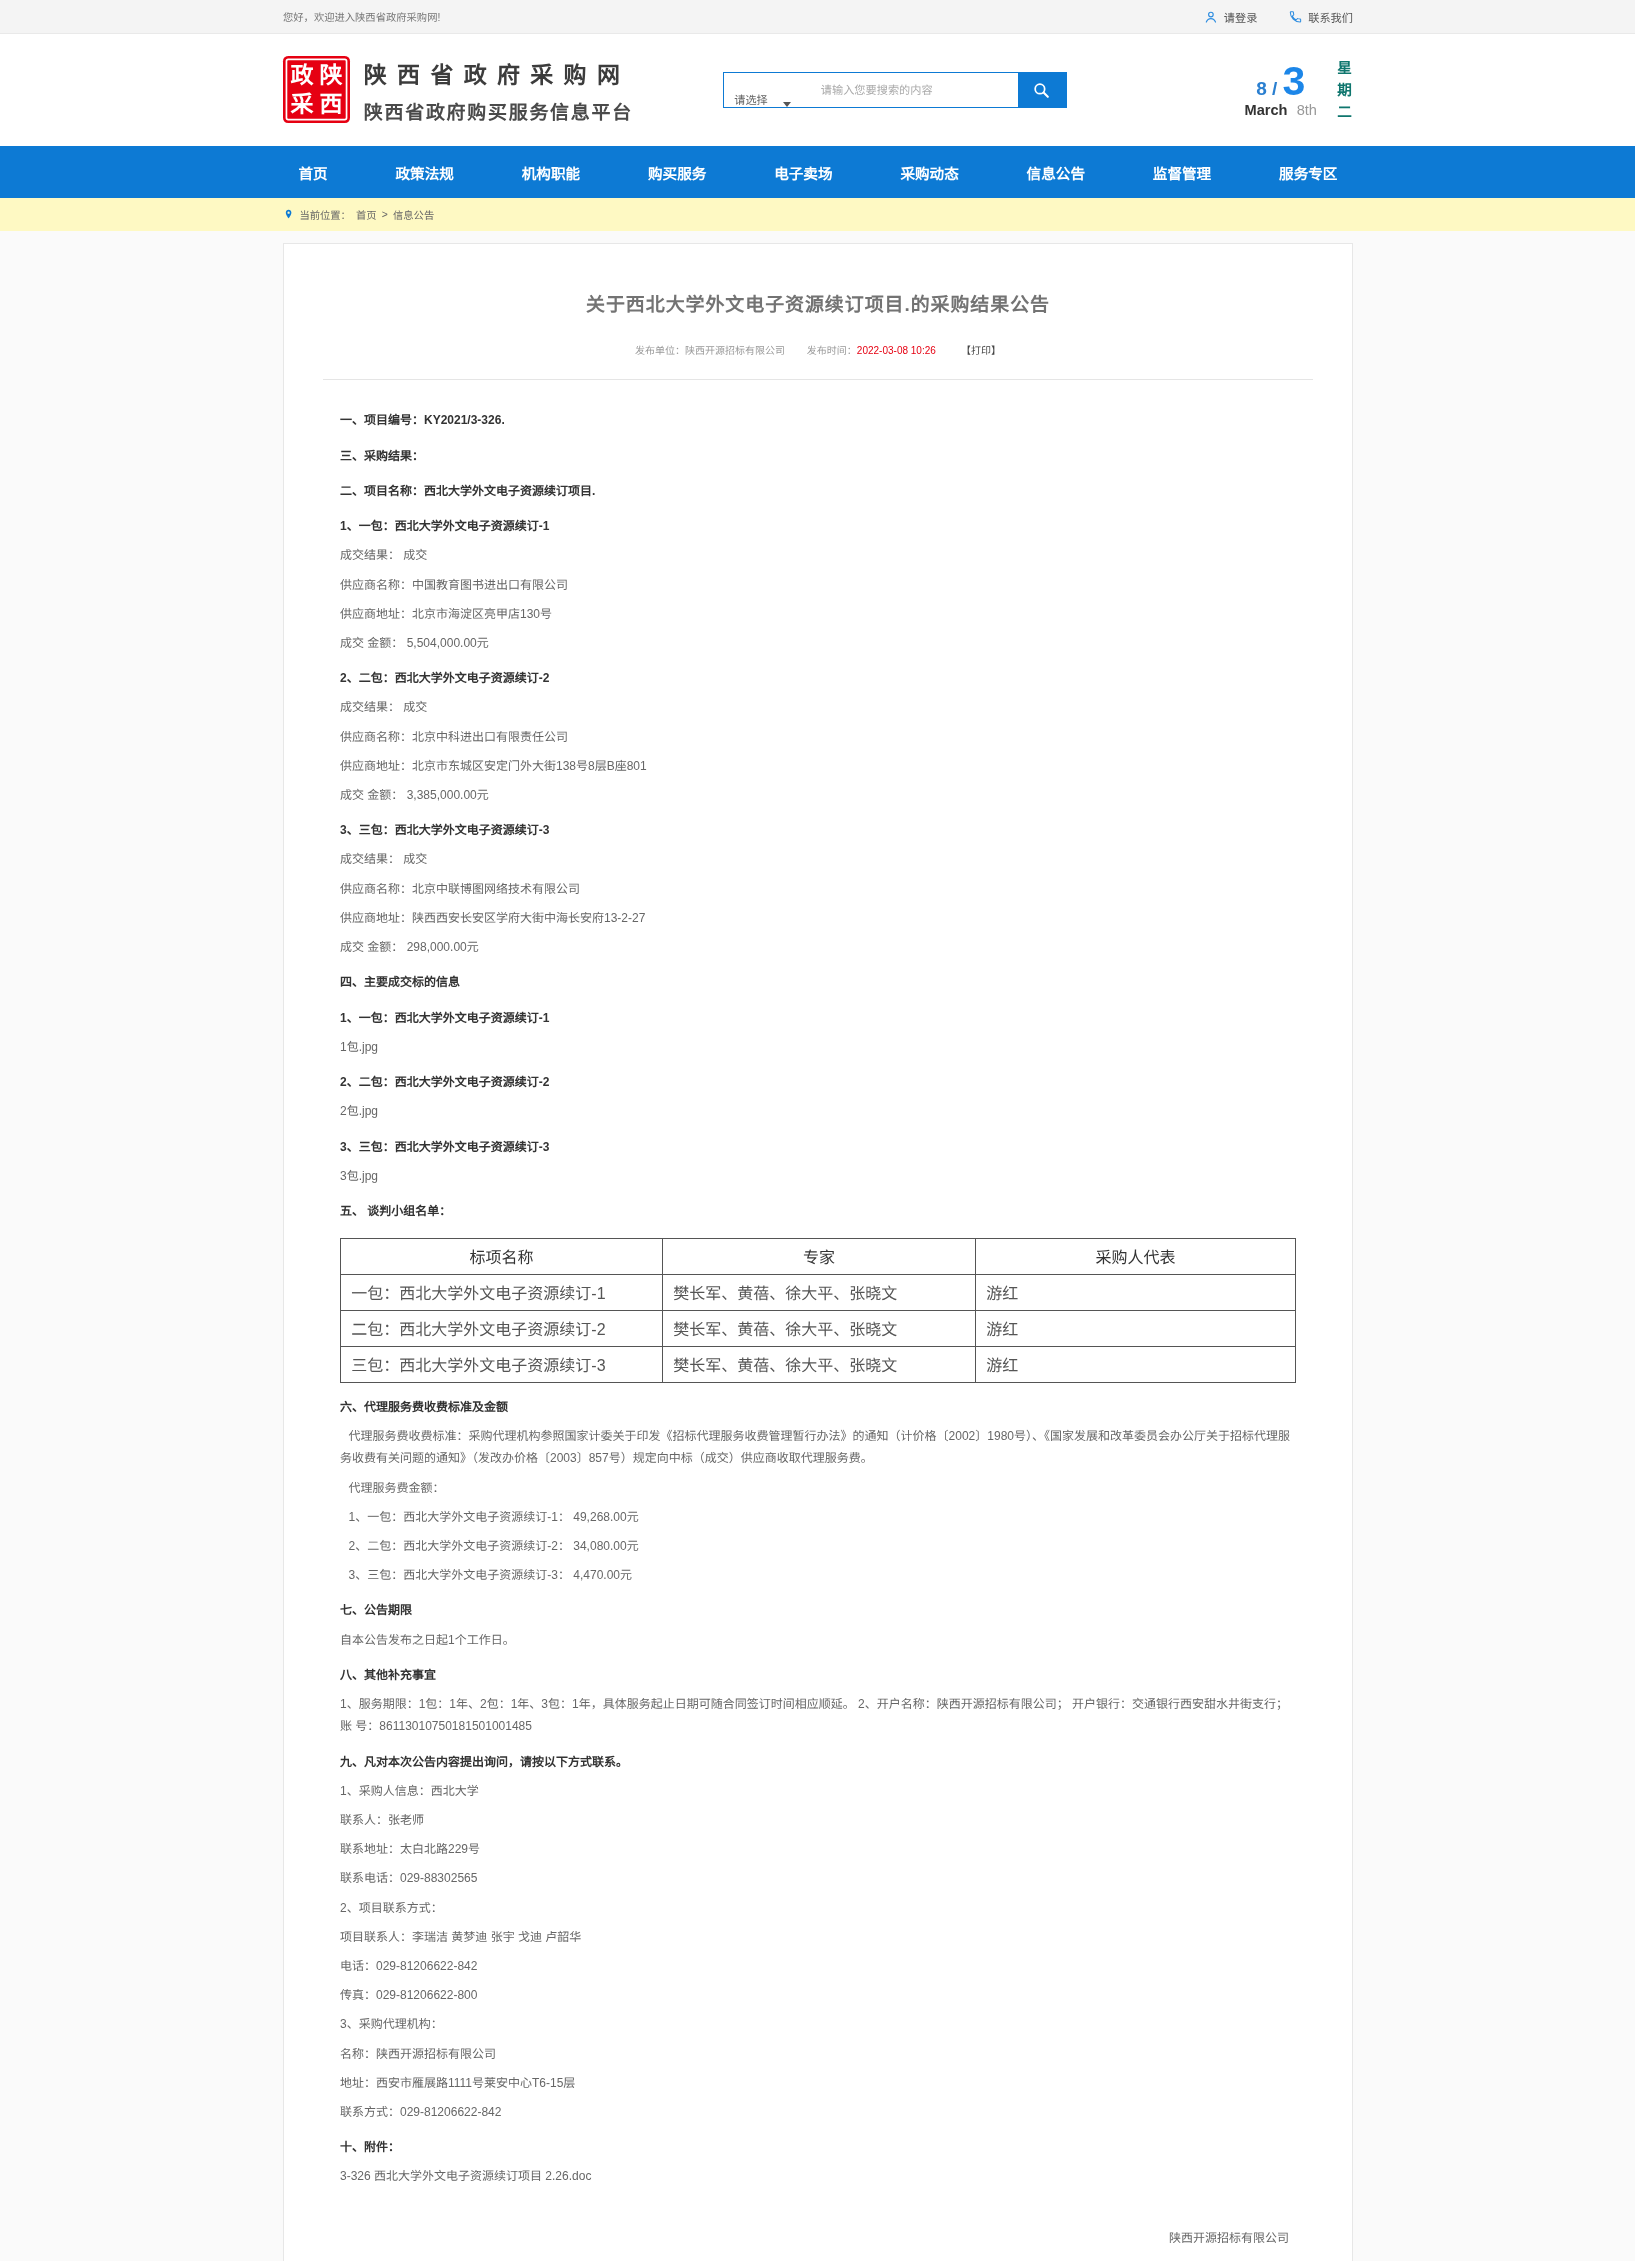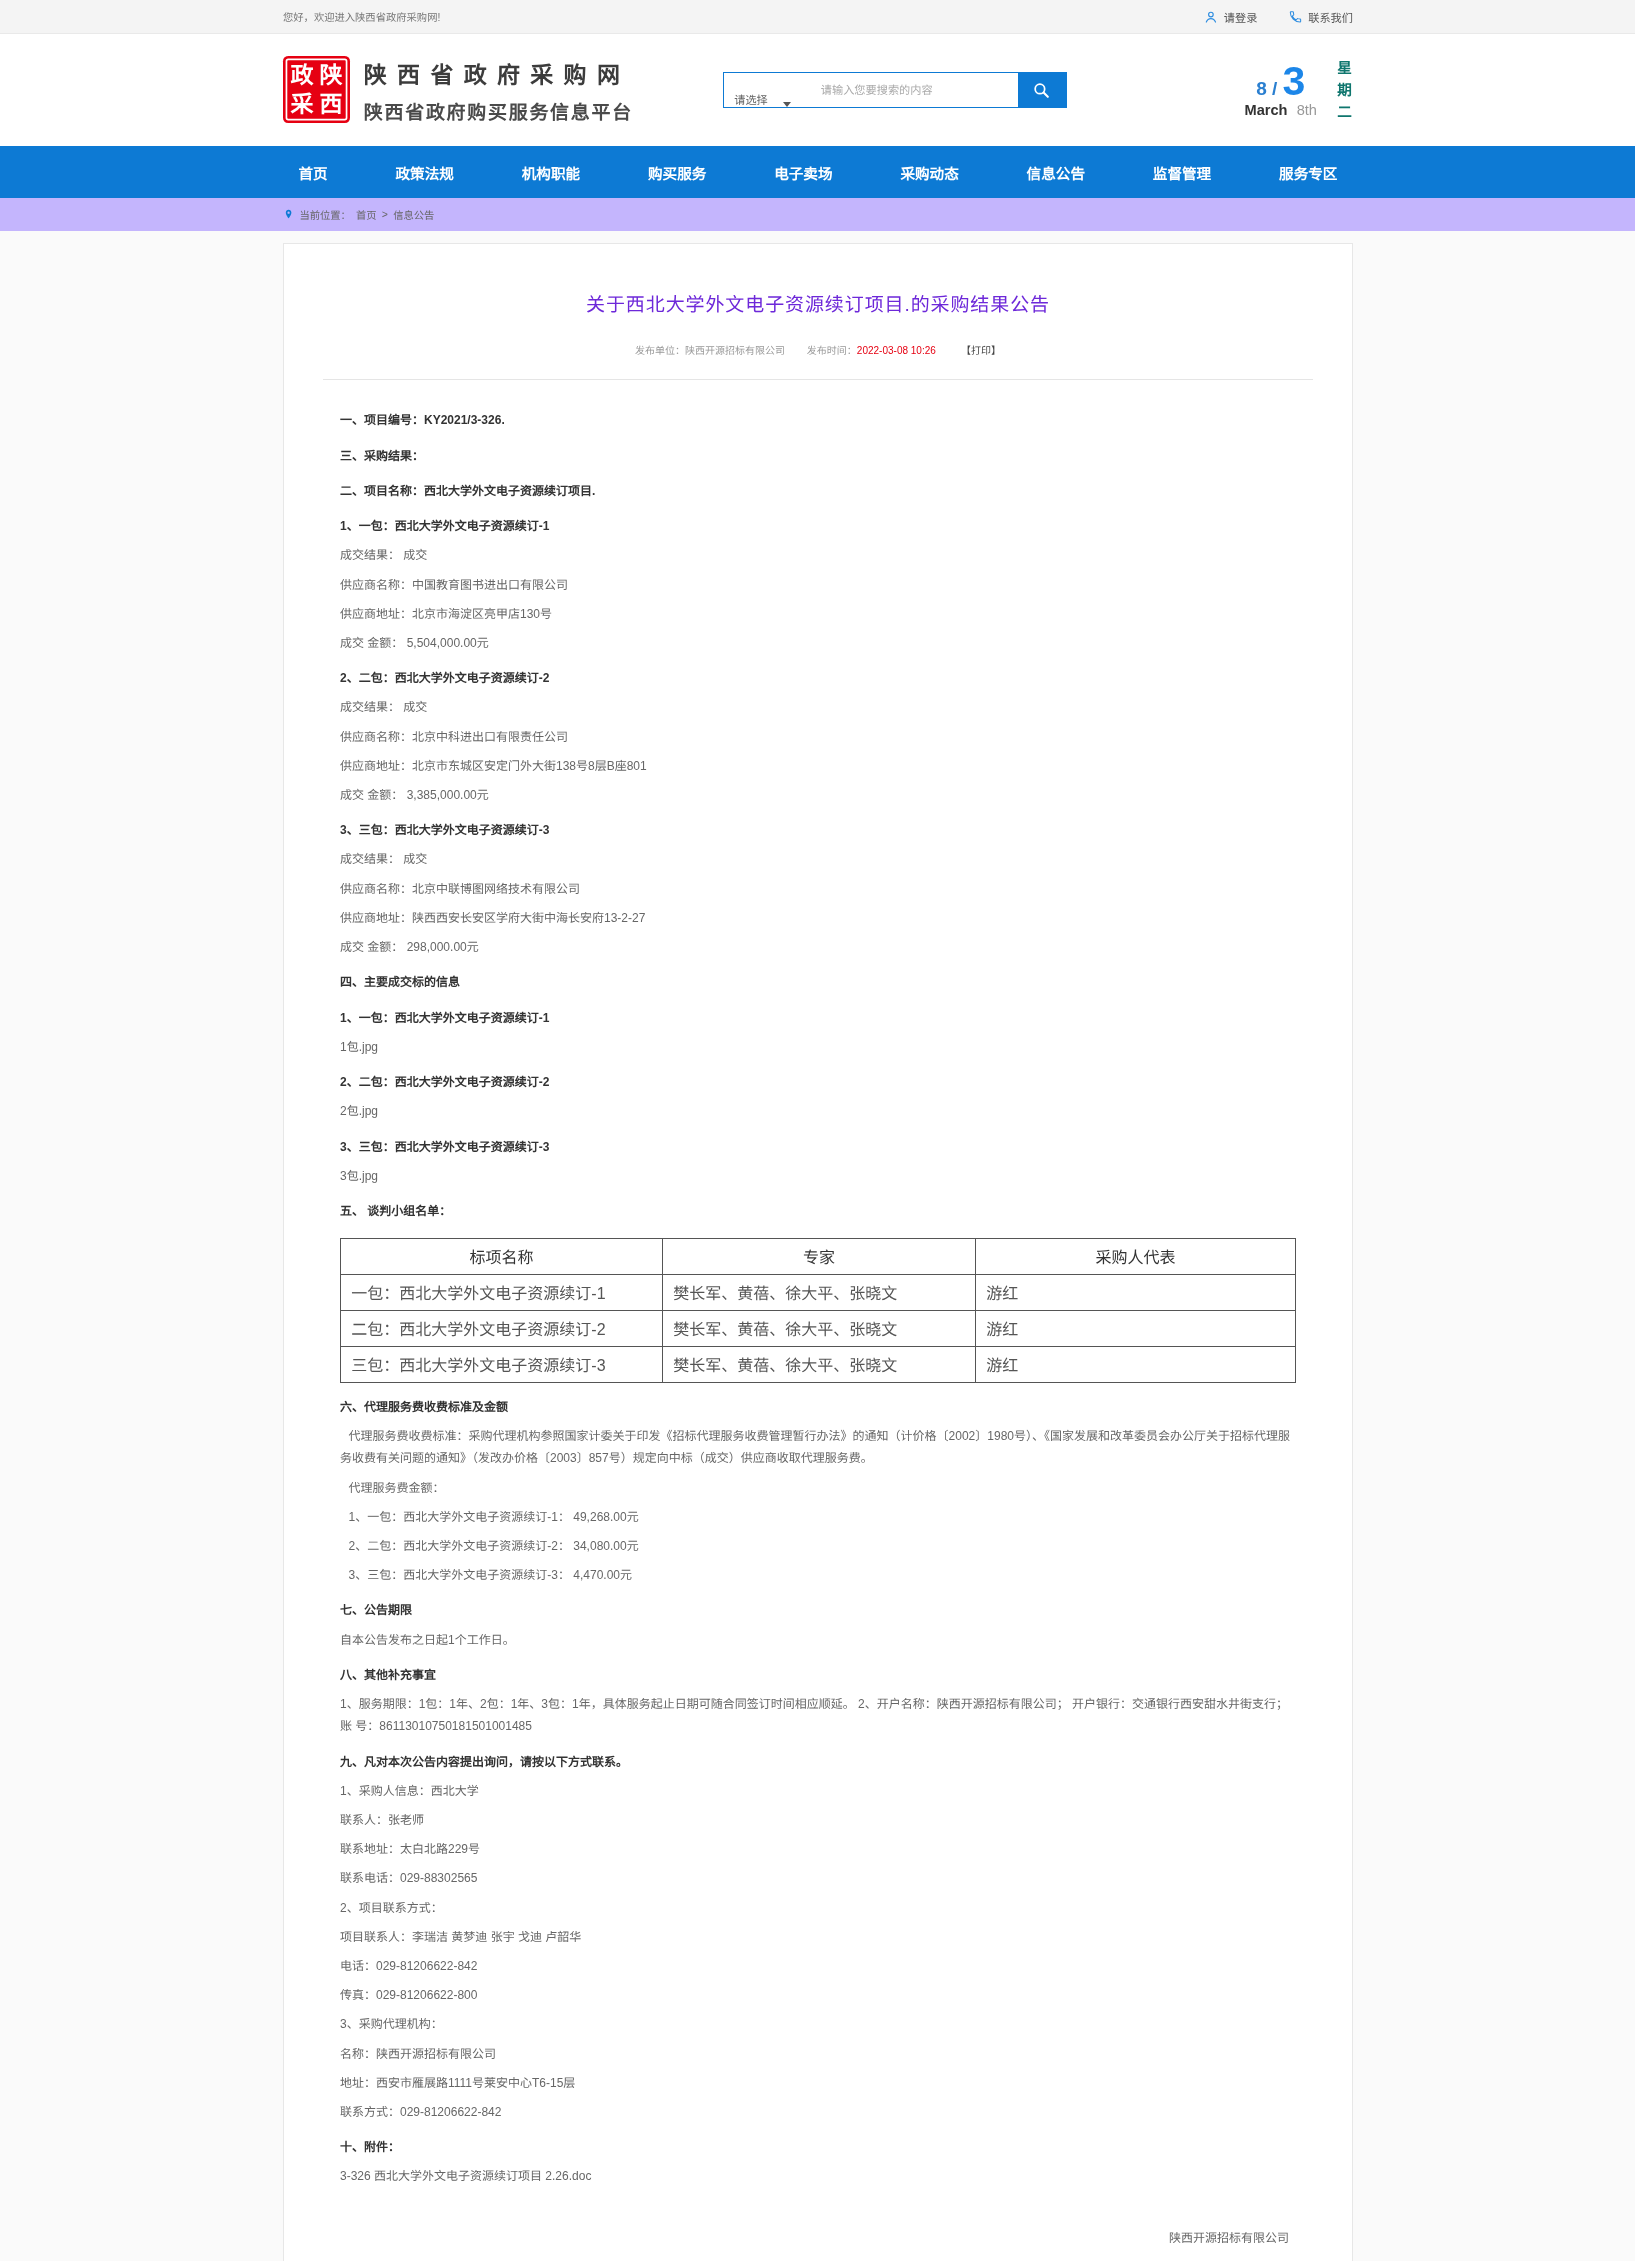--- a/index.html
+++ b/index.html
@@ -55,28 +55,28 @@
   .date-month { font-weight:bold; color:#333; }
   .date-ord { color:#999; margin-left:5.2px; }
   .weekday { width:17px; font-size:14.6px; font-weight:bold; color:#0f766e; line-height:22px; text-align:center; word-break:break-all; }
 
   
   .nav { height:52px; background:#0d7ad4; }
   .nav .container { height:100%; display:flex; align-items:center; justify-content:space-between; padding:0 10.3px; }
   .nav-item { color:#fff; font-size:14.6px; font-weight:bold; text-decoration:none; cursor:pointer; padding:0 5.2px; }
 
   
-  .crumbbar { height:33px; background:#c4b5fd;font-family:Liberation Mono, monospace; }
+  .crumbbar { height:33px; background:#fef9c3; }
   .crumbbar .container { height:100%; display:flex; align-items:center; gap:5.2px; font-size:10.3px; color:#666; }
   .crumb-link { color:#666; cursor:pointer; }
 
   
   .main-bg { background:#fafafa; padding:12px 0 20.6px; }
   .card { width:1070px; margin:0 auto; background:#fff; border:0.9px solid #e7e7e7; padding:45px 56px 60px; min-height:1865px; }
-  .art-title { text-align:center; font-size:19px; font-weight:normal; color:#6d28d9; letter-spacing:0.9px; }
+  .art-title { text-align:center; font-size:19px; font-weight:bold; color:#737373; letter-spacing:0.9px; }
   .art-meta { text-align:center; margin-top:26px; font-size:10px; color:#999; }
   .art-meta .gap { display:inline-block; width:19px; }
   .art-meta .time { color:#e60012; }
   .art-meta .print { color:#444; cursor:pointer; margin-left:22.3px; }
   .art-hr { border:none; border-top:0.9px solid #e5e5e5; margin:22.3px -17px 29px; }
 
   .para { font-size:12px; line-height:22.3px; color:#666; margin-bottom:6.9px; }
   .para.bold { font-weight:bold; color:#333; margin-top:13px; font-size:12px; }
   .para.indent { text-indent:8.6px; }
 

